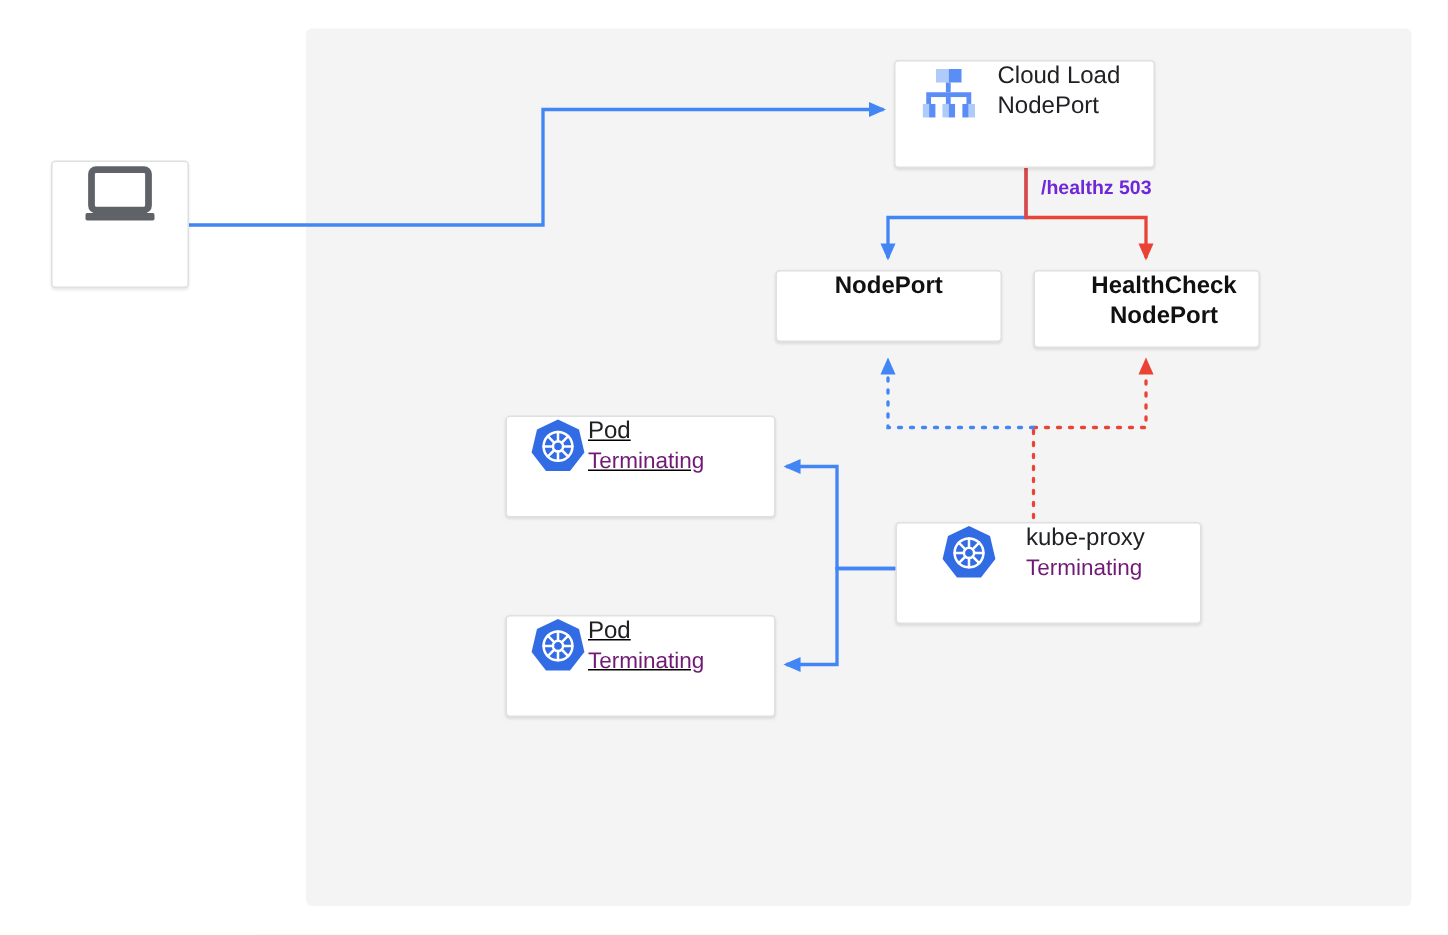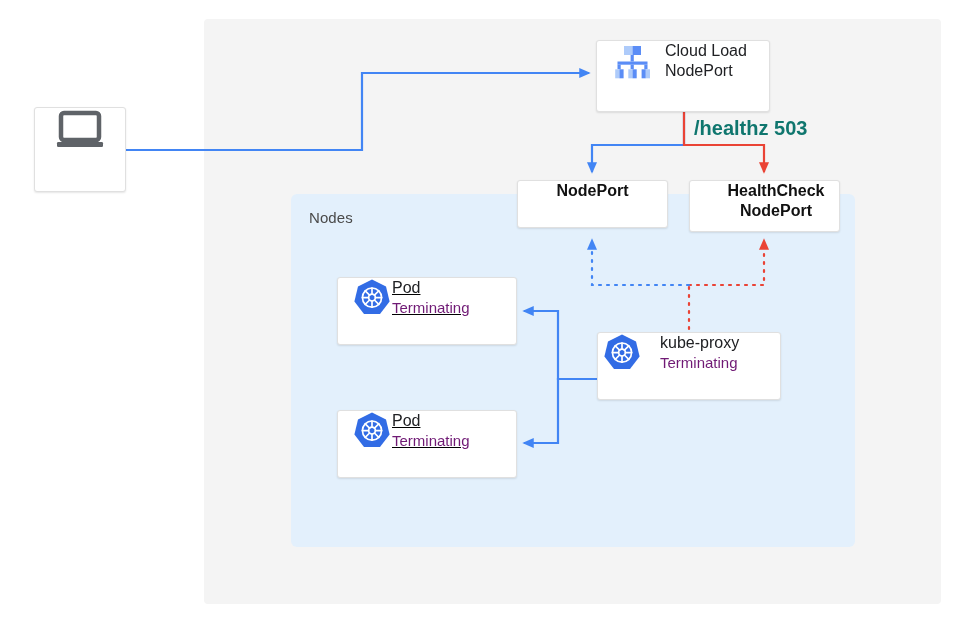--- a/index.html
+++ b/index.html
@@ -40,43 +40,40 @@
   .card-strong{font-size:16px;font-weight:bold;color:#111111;text-align:center;line-height:20px;}
 
   
   #client-card{left:34px;top:107px;width:92px;height:85px;}
   #clb-card{left:596px;top:40px;width:174px;height:72px;padding-left:14px;}
   #clb-text{margin-left:12px;}
   #nodeport-card{left:517px;top:180px;width:151px;height:48px;}
   #hcnodeport-card{left:689px;top:180px;width:151px;height:52px;padding-left:23px;}
   #pod1-card{left:337px;top:277px;width:180px;height:68px;padding-left:14px;}
   #pod2-card{left:337px;top:410px;width:180px;height:68px;padding-left:14px;}
-  #kubeproxy-card{left:597px;top:332px;width:184px;height:68px;padding-left:4px;}
+  #kubeproxy-card{left:597px;top:348px;width:204px;height:68px;padding-left:28px;}
   .pod-text{text-decoration:underline;}
   #kp-text{margin-left:18px;}
 
   
   #wires{position:absolute;left:0;top:0;width:965px;height:623px;pointer-events:none;}
 
   
   #healthz-label{
     position:absolute;left:694px;top:117px;
-    font-size:20px;font-weight:bold;color:#0f766e;
+    font-size:13px;font-weight:bold;color:#6d28d9;
   }
 </style>
 </head>
 <body>
 
 <div id="stage">
 
   <div class="panel-outer"></div>
 
-  <div class="panel-nodes">
-    <div class="panel-nodes-label">Nodes</div>
-  </div>
 
   <svg id="wires" viewBox="0 0 965 623">
     <defs>
       <marker id="ah-blue" viewBox="0 0 10 10" refX="8.5" refY="5" markerWidth="5.2" markerHeight="5.2" orient="auto-start-reverse">
         <path d="M 0 0.6 L 10 5 L 0 9.4 z" fill="#4285f4"></path>
       </marker>
       <marker id="ah-red" viewBox="0 0 10 10" refX="8.5" refY="5" markerWidth="5.2" markerHeight="5.2" orient="auto-start-reverse">
         <path d="M 0 0.6 L 10 5 L 0 9.4 z" fill="#ea4335"></path>
       </marker>
     </defs>

